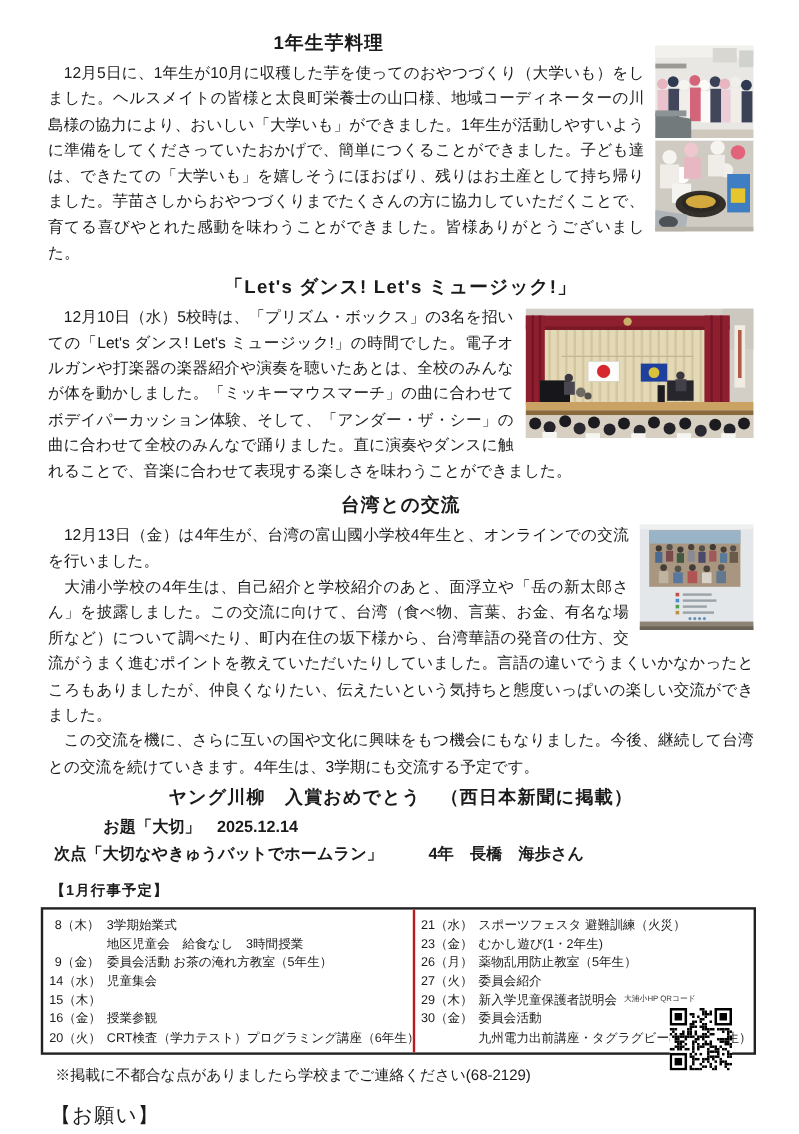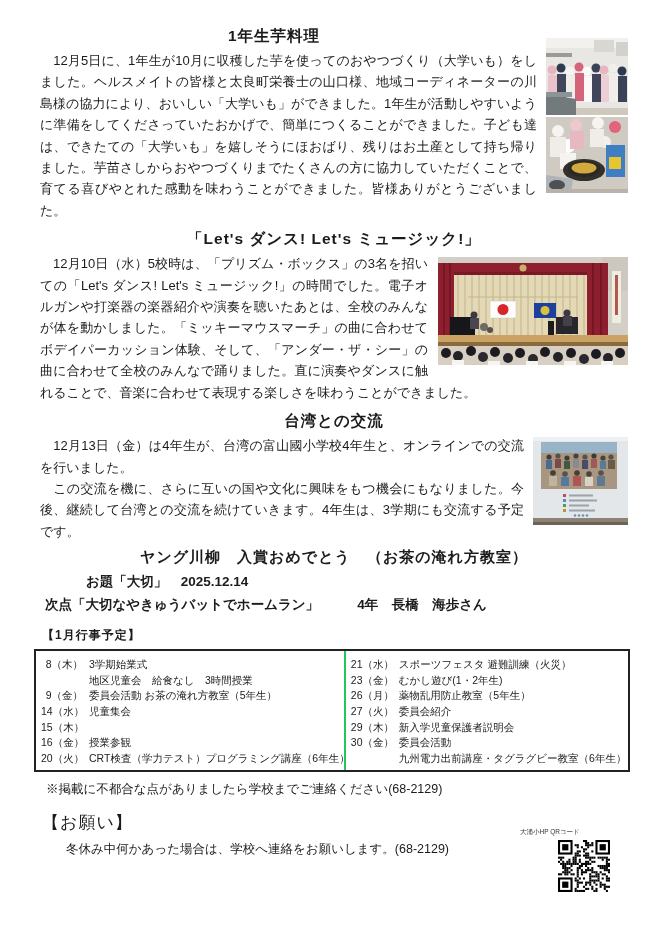--- a/index.html
+++ b/index.html
@@ -15,21 +15,21 @@
   .photoD{float:right;width:95px;margin:2px 0 4px 9px;}
   .ph svg{display:block;width:100%;height:auto;}
   .s2body,.s3body{margin:0;}
   .senryu-title{font-size:15px;font-weight:bold;text-align:center;margin:6px 0 5px 0;letter-spacing:1px;}
   .senryu-theme{font-size:13.5px;font-weight:bold;margin:0 0 2px 46px;line-height:20px;}
   .senryu-entry{font-size:13.5px;font-weight:bold;margin:0 0 0 5px;line-height:21px;display:flex;text-align:center;}
   .senryu-author{margin-left:38px;}
   .sched-title{font-size:12px;font-weight:bold;margin:12px 0 5px 2px;letter-spacing:1px;}
   .sched-table{display:flex;border:2px solid #222;margin-left:-6px;width:596px;box-sizing:border-box;background:#fff;}
   .sched-col{width:52%;padding:6px 2px 4px 5px;box-sizing:border-box;overflow:hidden;}
-  .sched-col.right{width:48%;border-left:2px solid #22c55e;}
+  .sched-col.right{width:48%;border-left:2px solid #b91c1c;}
   .sched-line{display:flex;font-size:10.5px;line-height:15.6px;white-space:nowrap;}
   .sched-date{width:42px;text-align:right;flex:none;margin-right:6px;}
   .note-line{font-size:12.5px;margin:7px 0 0 6px;line-height:20px;}
   .request-title{font-size:17px;margin:12px 0 4px 2px;letter-spacing:1px;}
   .request-line{font-size:12.5px;margin-left:26px;line-height:22px;width:470px;}
   .qr-block{position:absolute;right:56px;top:828px;width:90px;}
   .qr-label{font-size:6.5px;color:#333;margin:0 0 3px 0;letter-spacing:0;white-space:nowrap;}
   .qr-svg{display:block;margin-left:auto;width:52px;height:52px;}
 </style>
 </head>
@@ -210,26 +210,27 @@
             <rect x="36" y="72.5" width="26" height="2" fill="#9aa2aa"></rect>
           <circle cx="42" cy="78.5" r="1.3" fill="#6a92b8"></circle>
             <circle cx="46" cy="78.5" r="1.3" fill="#6a92b8"></circle>
           <circle cx="50" cy="78.5" r="1.3" fill="#6a92b8"></circle>
             <circle cx="54" cy="78.5" r="1.3" fill="#6a92b8"></circle>
           <rect y="81" width="95" height="7" fill="#8d8374"></rect>
           <rect y="85" width="95" height="3" fill="#6b6358"></rect>
         </svg>
       </span>
       <p class="body">　12月13日（金）は4年生が、台湾の富山國小学校4年生と、オンラインでの交流を行いました。</p>
+      <p class="body">　大浦小学校の4年生は、自己紹介と学校紹介のあと、面浮立や「岳の新太郎さん」を披露しました。この交流に向けて、台湾（食べ物、言葉、お金、有名な場所など）について調べたり、町内在住の坂下様から、台湾華語の発音の仕方、交流がうまく進むポイントを教えていただいたりしていました。言語の違いでうまくいかなかったところもありましたが、仲良くなりたい、伝えたいという気持ちと態度いっぱいの楽しい交流ができました。</p>
       <p class="body">　この交流を機に、さらに互いの国や文化に興味をもつ機会にもなりました。今後、継続して台湾との交流を続けていきます。4年生は、3学期にも交流する予定です。</p>
     </div>
   </section>
 
   <section style="clear:right;">
-    <h2 class="senryu-title">ヤング川柳　入賞おめでとう　（お茶の淹れ方教室）</h2>
+    <h2 class="senryu-title">ヤング川柳　入賞おめでとう　（西日本新聞に掲載）</h2>
     <div class="senryu-theme">お題「大切」　2025.12.14</div>
     <div class="senryu-entry">
       <span>次点「大切なやきゅうバットでホームラン」</span>
       <span class="senryu-author">4年　長橋　海歩さん</span>
     </div>
   </section>
 
   <section>
     <h3 class="sched-title">【1月行事予定】</h3>
     <div class="sched-table">

